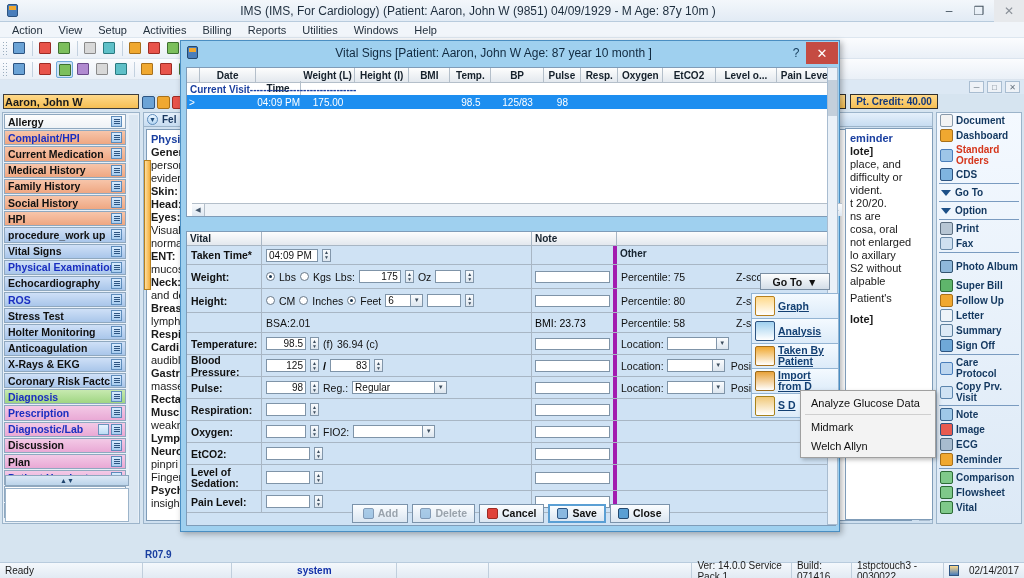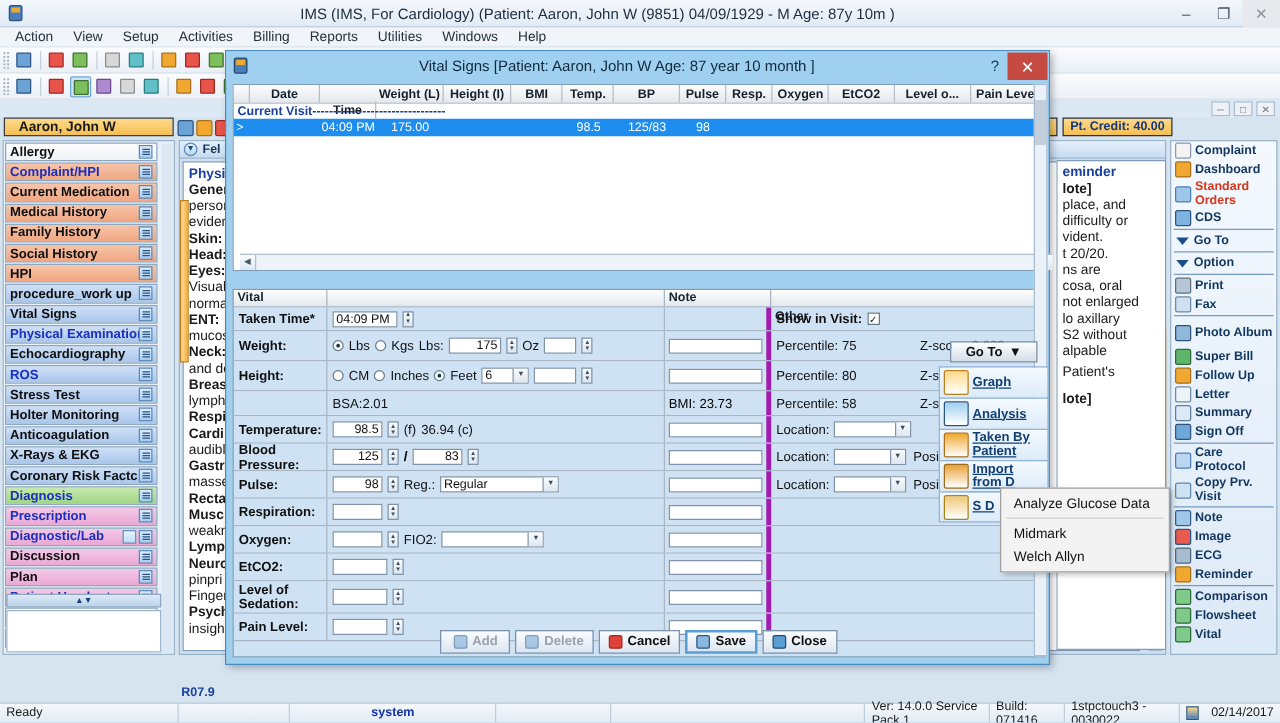--- a/index.html
+++ b/index.html
@@ -62,21 +62,21 @@
   .winbtns { position:absolute; right:4px; top:81px; display:flex; gap:3px; }
   .winbtn { width:15px; height:12px; background:#eef2f7; border:1px solid #a9bdd1;
             display:flex; align-items:center; justify-content:center; font-size:8px; color:#67737f;}
 
   .patrow { position:absolute; left:0; top:94px; width:1024px; height:16px; display:flex; }
   .patname {
     width:136px; height:15px; margin-left:3px;
     background:linear-gradient(#ffd98a,#f6bf54);
     border:1px solid #3d3d3d;
     font-weight:bold; font-size:11px; color:#1a1a1a;
-    padding-left:11px; line-height:14px;
+    padding-left:1px; line-height:14px;
   }
   .paticons { display:flex; align-items:center; gap:2px; margin-left:3px; }
   .ptcredit {
     position:absolute; right:86px; top:94px; width:88px; height:15px;
     background:linear-gradient(#ffd98a,#f6bf54); border:1px solid #2f2f2f;
     color:#14387a; font-weight:bold; font-size:10px; text-align:center; line-height:14px;
   }
   .goldstrip {
     position:absolute; right:178px; top:94px; width:60px; height:15px;
     background:linear-gradient(#ffd98a,#f6bf54); border:1px solid #2f2f2f;
@@ -688,21 +688,21 @@
       <div class="ar" style="bottom:0;">▼</div>
     </div>
     <div class="orange-tab2"></div>
   </div>
   <div class="orange-tab"></div>
   <div style="position:absolute;left:145px;bottom:18px;font-size:10px;color:#1a3fa0;font-weight:bold;z-index:5;">R07.9</div>
 
   <div class="rsidebar" id="rsitems">
       <div class="rs-item">
         <span class="ic" style="width: 13px; height: 13px; margin-right: 3px; background: rgb(243, 243, 243); border: 1px solid rgb(136, 153, 170); border-radius: 2px;"></span>
-        <span class="lbl">Complaint</span>
+        <span class="lbl">Document</span>
       </div>
       <div class="rs-item">
         <span class="ic" style="width: 13px; height: 13px; margin-right: 3px; background: rgb(240, 168, 48); border: 1px solid rgb(168, 112, 26); border-radius: 2px;"></span>
         <span class="lbl">Dashboard</span>
       </div>
       <div class="rs-item two orange">
         <span class="ic" style="width: 13px; height: 13px; margin-right: 3px; background: rgb(158, 198, 232); border: 1px solid rgb(74, 126, 187); border-radius: 2px;"></span>
         <span class="lbl" style="white-space: normal; width: 62px; display: inline-block;">Standard Orders</span>
       </div>
       <div class="rs-item">
@@ -856,24 +856,20 @@
       <div class="frow" style="height:19px;">
         <div class="fc1">Taken Time*</div>
         <div class="fc2">
           <div class="inp" style="width:52px;justify-content:flex-start;padding-left:2px;">04:09 PM</div>
           <div class="spin">
               <span>▲</span>
               <span>▼</span>
             </div>
         </div>
         <div class="fc3"></div>
-        <div class="fc4">
-          <b>Show in Visit:</b>
-          <span class="chk" style="margin-left:4px;">✓</span>
-        </div>
       </div>
 
       <div class="frow" style="height:24px;">
         <div class="fc1">Weight:</div>
         <div class="fc2">
           <span class="radio on"></span>
           <span class="rlabel">Lbs</span>
           <span class="radio"></span>
           <span class="rlabel">Kgs</span>
           <span class="rlabel">Lbs:</span>

